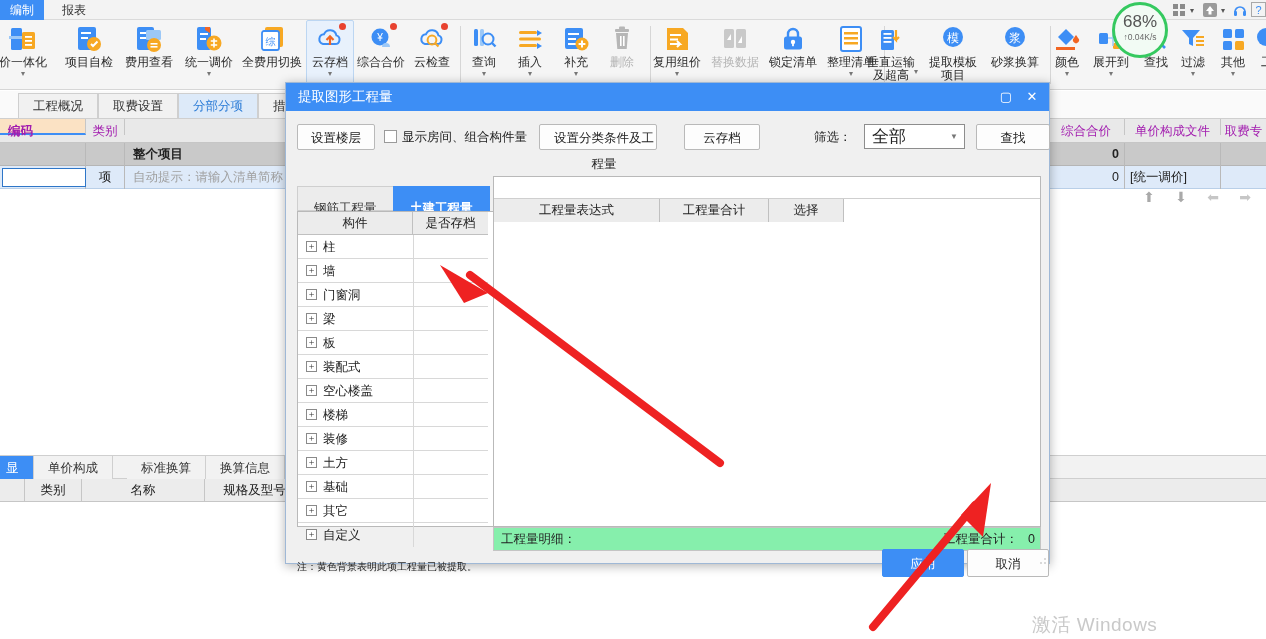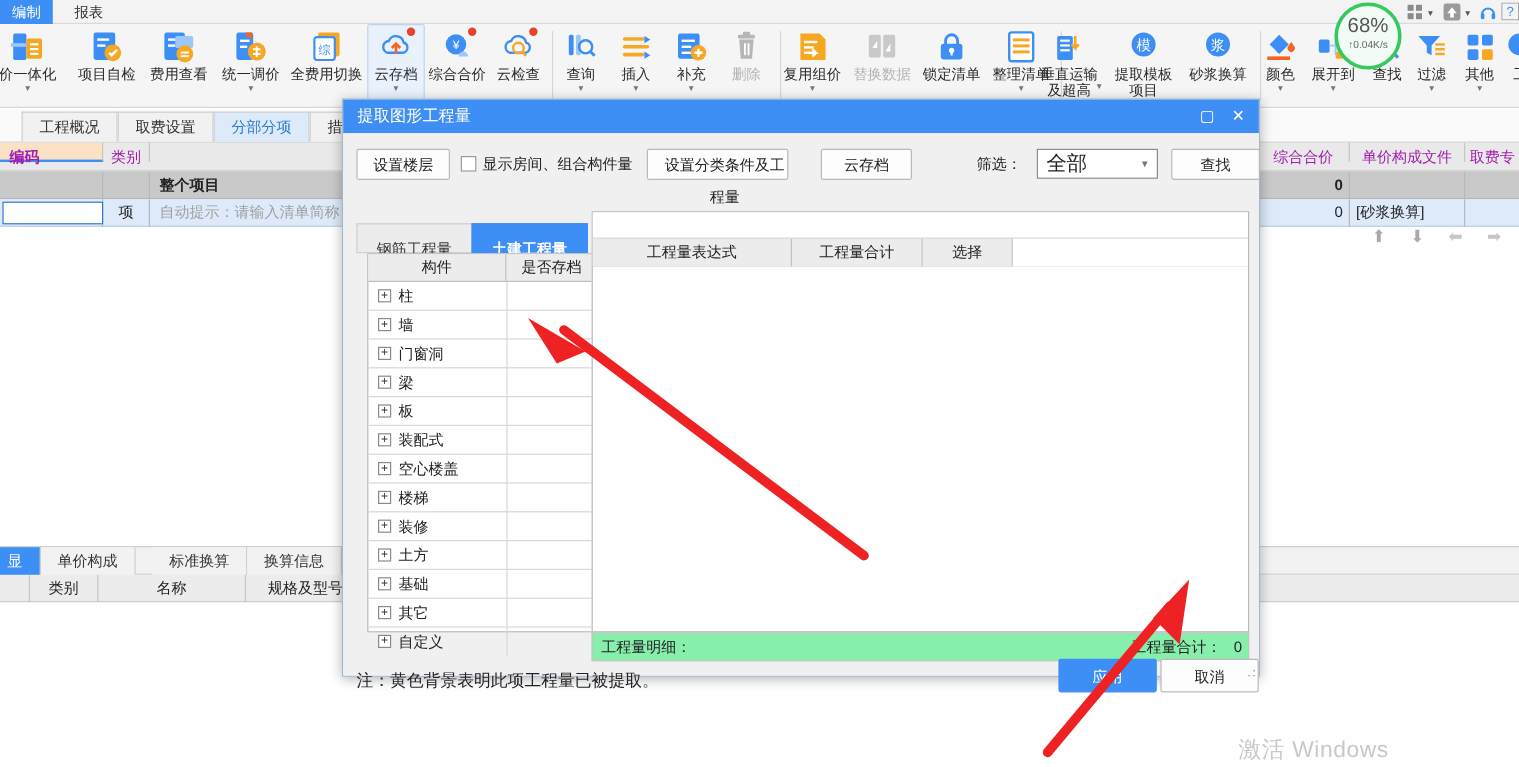--- a/index.html
+++ b/index.html
@@ -88,22 +88,22 @@
 
   .btn { background:#fdfdfd; border:1px solid #b9b9b9; border-radius:2px;
     font-size:12.5px; color:#222; text-align:center; cursor:default; }
   .btn.primary { background:#3d8ef5; border-color:#3d8ef5; color:#fff; }
 
   .dtabs { position:absolute; left:11px; top:75px; width:200px; height:25px; }
   .dtab { position:absolute; top:0; height:25px; line-height:25px; padding:9px 16px;
     font-size:12.5px; border:1px solid #cfcfcf; background:#ececec; color:#333; }
   .dtab.active { background:#3d8ef5; color:#fff; border-color:#3d8ef5; font-weight:bold;}
 
-  .treewrap { position:absolute; left:20px; top:100px; width:216px; height:316px;
-    background:#fff; border:1px solid #b9b9b9; }
+  .treewrap { position:absolute; left:11px; top:100px; width:216px; height:316px;
+    background:#fff; border:1px solid #b9b9b9;font-family:Liberation Serif, serif; }
   .treehdr { position:absolute; left:0; top:0; width:190px; height:23px;
     background:#ececec; border-bottom:1px solid #c0c0c0; }
   .th1 { position:absolute; left:0; top:0; width:115px; height:23px; line-height:23px;
     text-align:center; font-size:12.5px; border-right:1px solid #c0c0c0; }
   .th2 { position:absolute; left:115px; top:0; width:75px; height:23px; line-height:23px;
     text-align:center; font-size:12.5px; }
   .trow { position:absolute; left:0; width:190px; height:24px;
     border-bottom:1px solid #d8d8d8; }
   .tplus { position:absolute; left:8px; top:6px; width:11px; height:11px;
     border:1px solid #8a8a8a; background:#fff; font-size:10px; line-height:9px;
@@ -544,21 +544,21 @@
     <div class="cell num bold" style="left:1048px;width:77px;">0</div>
     <div class="cell" style="left:1125px;width:96px;"></div>
     <div class="cell" style="left:1221px;width:45px;border-right:none;"></div>
   </div>
 
   <div class="growB">
     <div class="cell" style="left:0;width:86px;"></div>
     <div class="cell ctr" style="left:86px;width:39px;">项</div>
     <div class="cell ph" style="left:125px;width:923px;padding-left:8px;">自动提示：请输入清单简称</div>
     <div class="cell num" style="left:1048px;width:77px;">0</div>
-    <div class="cell" style="left:1125px;width:96px;">[砂浆换算]</div>
+    <div class="cell" style="left:1125px;width:96px;">[统一调价]</div>
     <div class="cell" style="left:1221px;width:45px;border-right:none;"></div>
   </div>
   <div class="editbox"></div>
 
   <div class="btabrow">
     <div class="btab active" style="left:0;width:34px;padding:0 6px;"><span>显示</span></div>
     <div class="btab" style="left:34px;"><span>单价构成</span></div>
     <div class="btab" style="left:127px;"><span>标准换算</span></div>
     <div class="btab" style="left:206px;"><span>换算信息</span></div>
   </div>
@@ -682,21 +682,21 @@
           <div class="rh" style="left:350px;width:196px;border-right:none;background:#fff;"></div>
         </div>
       </div>
 
       <div class="detailbar">
         <span style="position:absolute;left:7px;top:0;line-height:22px;font-size:12.5px;">工程量明细：</span>
         <span style="position:absolute;right:22px;top:0;line-height:22px;font-size:12.5px;">工程量合计：</span>
         <span style="position:absolute;right:5px;top:0;line-height:22px;font-size:12.5px;">0</span>
       </div>
 
-      <div style="position:absolute;left:11px;top:445px;height:22px;line-height:22px;font-size:14px;color:#222;">注：黄色背景表明此项工程量已被提取。</div>
+      <div style="position:absolute;left:11px;top:445px;height:22px;line-height:22px;font-size:10px;color:#222;">注：黄色背景表明此项工程量已被提取。</div>
 
       <div class="btn primary" style="position:absolute;left:596px;top:438px;width:82px;height:28px;line-height:28px;"><span>应用</span></div>
       <div class="btn" style="position:absolute;left:681px;top:438px;width:82px;height:28px;line-height:28px;"><span>取消</span></div>
 
       <div style="position:absolute;right:3px;bottom:2px;width:8px;height:8px;">
         <svg width="8" height="8" viewBox="0 0 8 8">
             <circle cx="7" cy="3" r="0.8" fill="#aaa"></circle>
             <circle cx="3" cy="7" r="0.8" fill="#aaa"></circle>
             <circle cx="7" cy="7" r="0.8" fill="#aaa"></circle>
           </svg>

